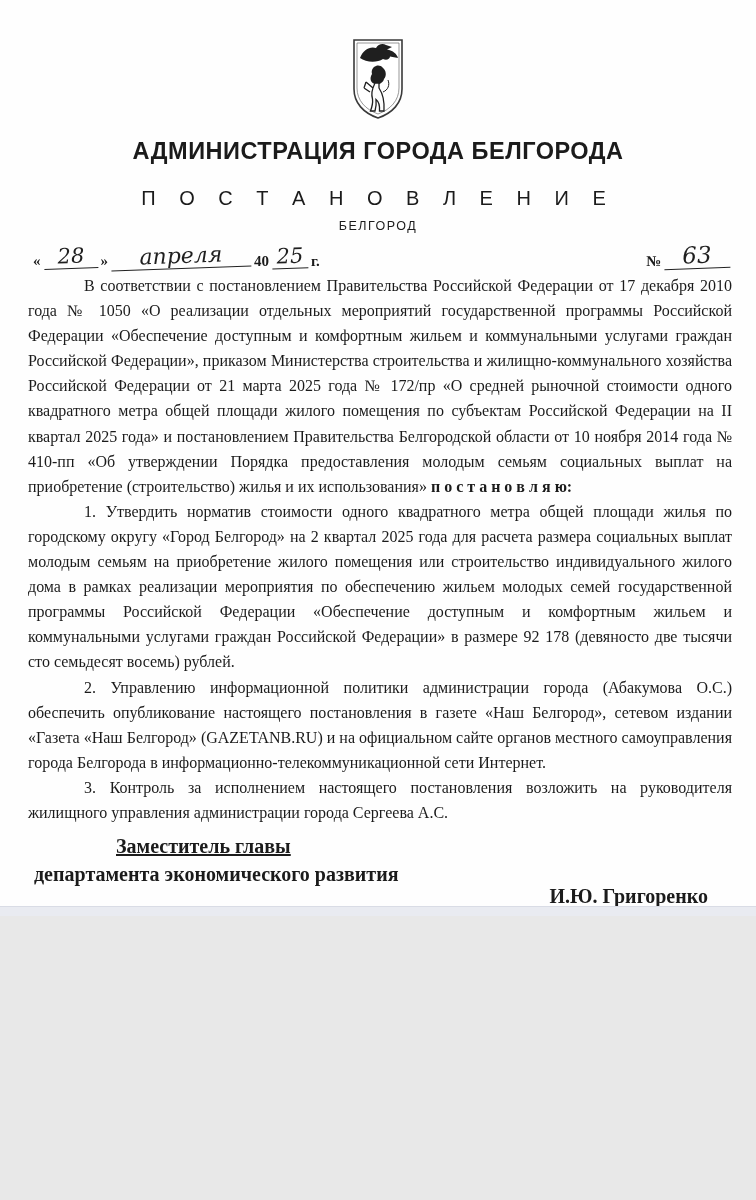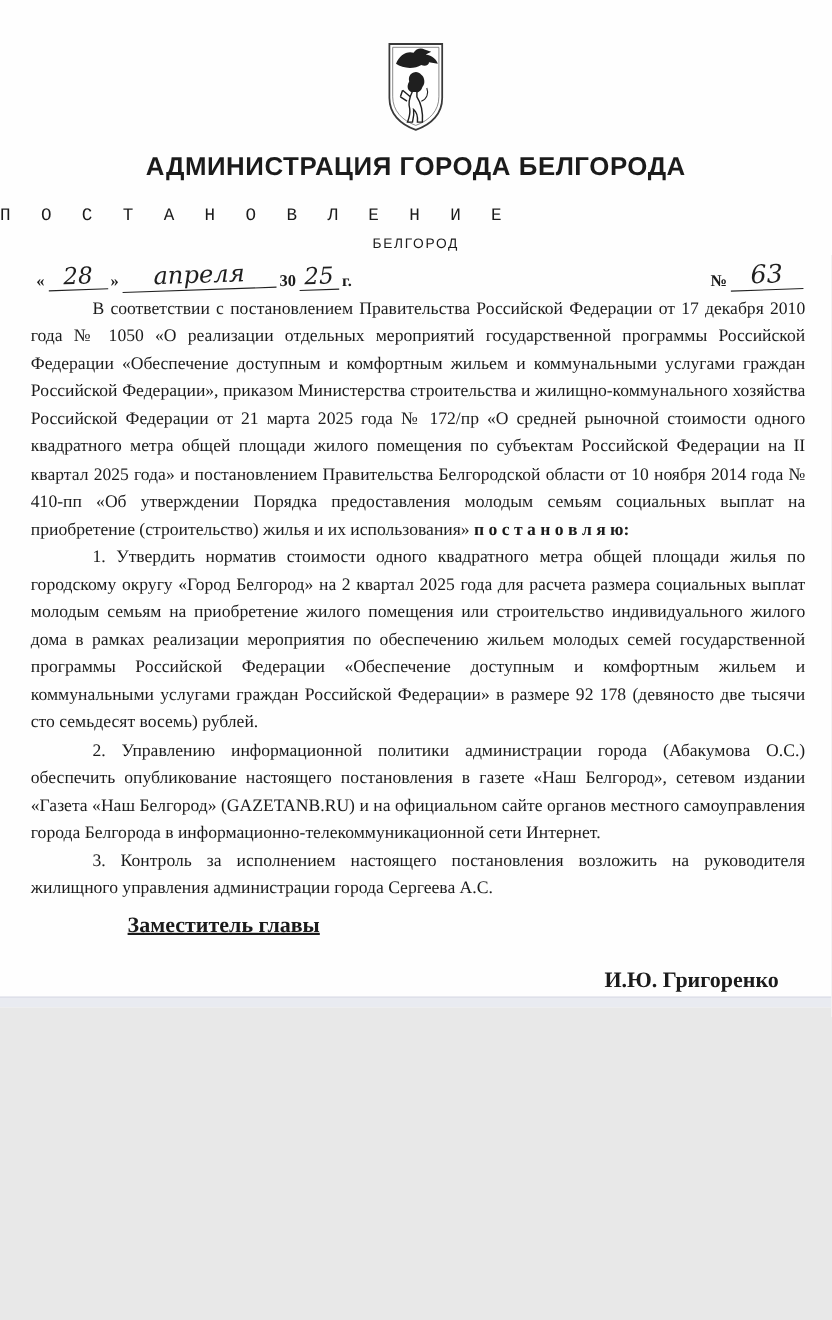--- a/index.html
+++ b/index.html
@@ -9,23 +9,23 @@
     font-family:"Liberation Serif",serif;color:#1b1b1b;
   }
   
   .emblem{width:58px;height:86px;margin:36px auto 0;}
   .org{
     margin-top:16px;text-align:center;
     font-family:"Liberation Sans",sans-serif;font-weight:bold;
     font-size:23.5px;letter-spacing:.5px;
   }
   .doctype{
-    margin-top:22px;
-    font-family:Liberation Mono, monospace;
-    font-size:16px;letter-spacing:9px;
+    margin-top:22px;text-align:center;
+    font-family:Liberation Sans, sans-serif;
+    font-size:20px;letter-spacing:9px;
   }
   .city{
     margin-top:9px;text-align:center;
     font-family:"Liberation Sans",sans-serif;font-weight:normal;
     font-size:12.5px;letter-spacing:1.5px;
   }
   
   .dateline{display:flex;align-items:flex-end;margin:4px 26px 0 30px;height:32px;}
   .date-left,.date-right{display:flex;align-items:flex-end;}
   .date-right{margin-left:auto;}
@@ -85,41 +85,42 @@
   <div class="org">АДМИНИСТРАЦИЯ ГОРОДА БЕЛГОРОДА</div>
   <div class="doctype">П О С Т А Н О В Л Е Н И Е</div>
   <div class="city">БЕЛГОРОД</div>
 
   <div class="dateline">
     <div class="date-left">
       <span class="printed">«</span>
       <span class="hand day">28</span>
       <span class="printed">»</span>
       <span class="hand month">апреля</span>
-      <span class="printed">30</span>
+      <span class="printed">40</span>
       <span class="hand yr">25</span>
       <span class="printed">г.</span>
     </div>
     <div class="date-right">
       <span class="printed">№</span>
       <span class="hand num">63</span>
     </div>
   </div>
 
 
   <div class="bodytext">
     <p><span>В соответствии с постановлением Правительства Российской Федерации от 17 декабря 2010 года № 1050 «О реализации отдельных мероприятий государственной программы Российской Федерации «Обеспечение доступным и комфортным жильем и коммунальными услугами граждан Российской Федерации», приказом Министерства строительства и жилищно-коммунального хозяйства Российской Федерации от 21 марта 2025 года № 172/пр «О средней рыночной стоимости одного квадратного метра общей площади жилого помещения по субъектам Российской Федерации на II квартал 2025 года» и постановлением Правительства Белгородской области от 10 ноября 2014 года № 410-пп «Об утверждении Порядка предоставления молодым семьям социальных выплат на приобретение (строительство) жилья и их использования»</span> <span class="resolve">п о с т а н о в л я ю:</span></p>
     <p>1. Утвердить норматив стоимости одного квадратного метра общей площади жилья по городскому округу «Город Белгород» на 2 квартал 2025 года для расчета размера социальных выплат молодым семьям на приобретение жилого помещения или строительство индивидуального жилого дома в рамках реализации мероприятия по обеспечению жильем молодых семей государственной программы Российской Федерации «Обеспечение доступным и комфортным жильем и коммунальными услугами граждан Российской Федерации» в размере 92 178 (девяносто две тысячи сто семьдесят восемь) рублей.</p>
     <p>2. Управлению информационной политики администрации города (Абакумова О.С.) обеспечить опубликование настоящего постановления в газете «Наш Белгород», сетевом издании «Газета «Наш Белгород» (GAZETANB.RU) и на официальном сайте органов местного самоуправления города Белгорода в информационно-телекоммуникационной сети Интернет.</p>
     <p>3. Контроль за исполнением настоящего постановления возложить на руководителя жилищного управления администрации города Сергеева А.С.</p>
   </div>
 
   <div class="sig">
     <div class="sig-pos">
       <div class="ind">Заместитель главы</div>
+      <div>департамента  экономического развития</div>
     </div>
     <div class="sig-name">И.Ю. Григоренко</div>
   </div>
 
   <div class="stamp">
     <svg width="184" height="184" viewBox="0 0 184 184" xmlns="http://www.w3.org/2000/svg">
       <defs>
         <path id="ringTop" d="M43.9,140.1 A68,68 0 1,1 140.1,140.1" fill="none"></path>
         <path id="ringBottom" d="M140.1,140.1 A68,68 0 0,0 43.9,140.1" fill="none"></path>
       </defs>

